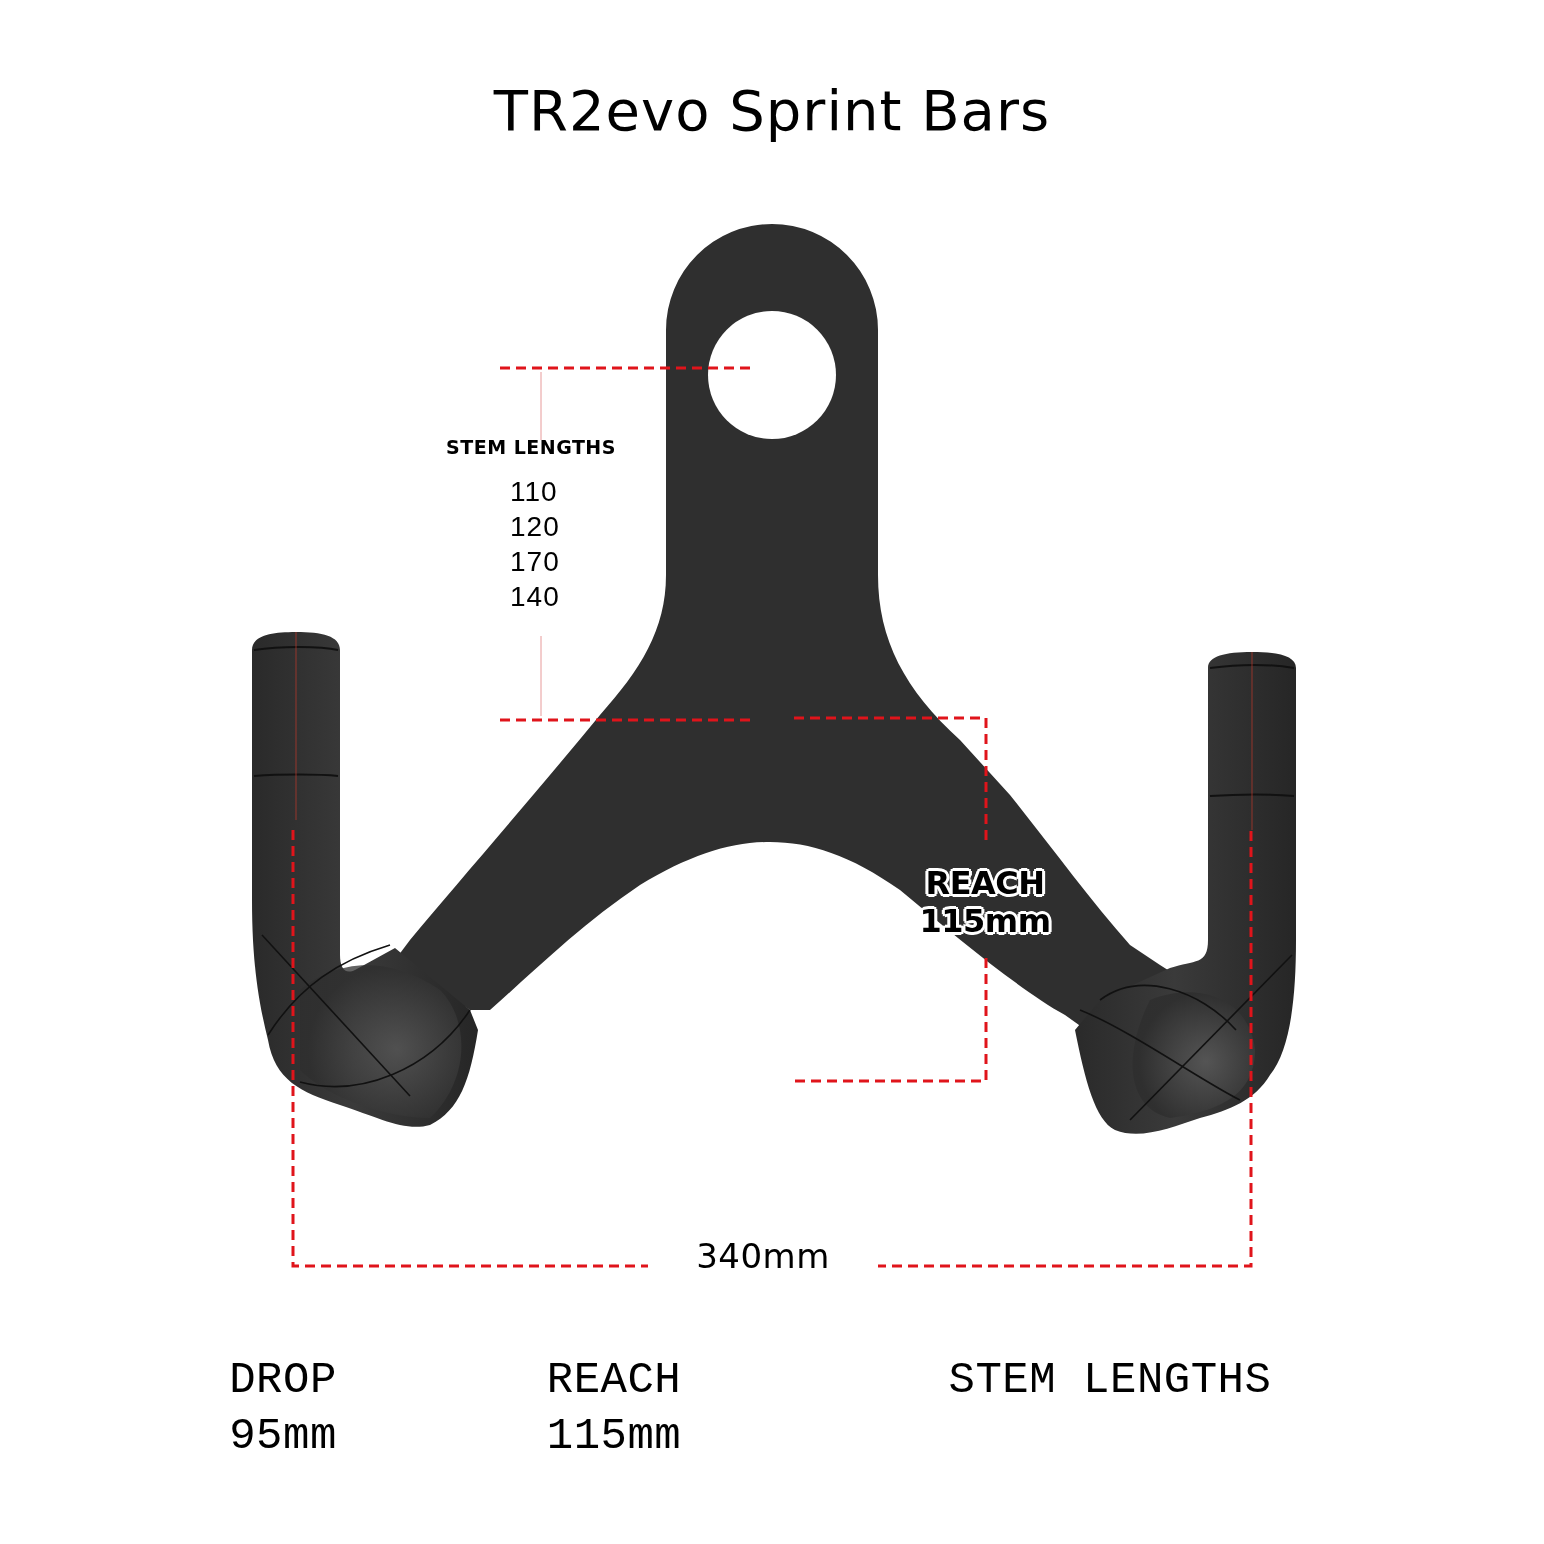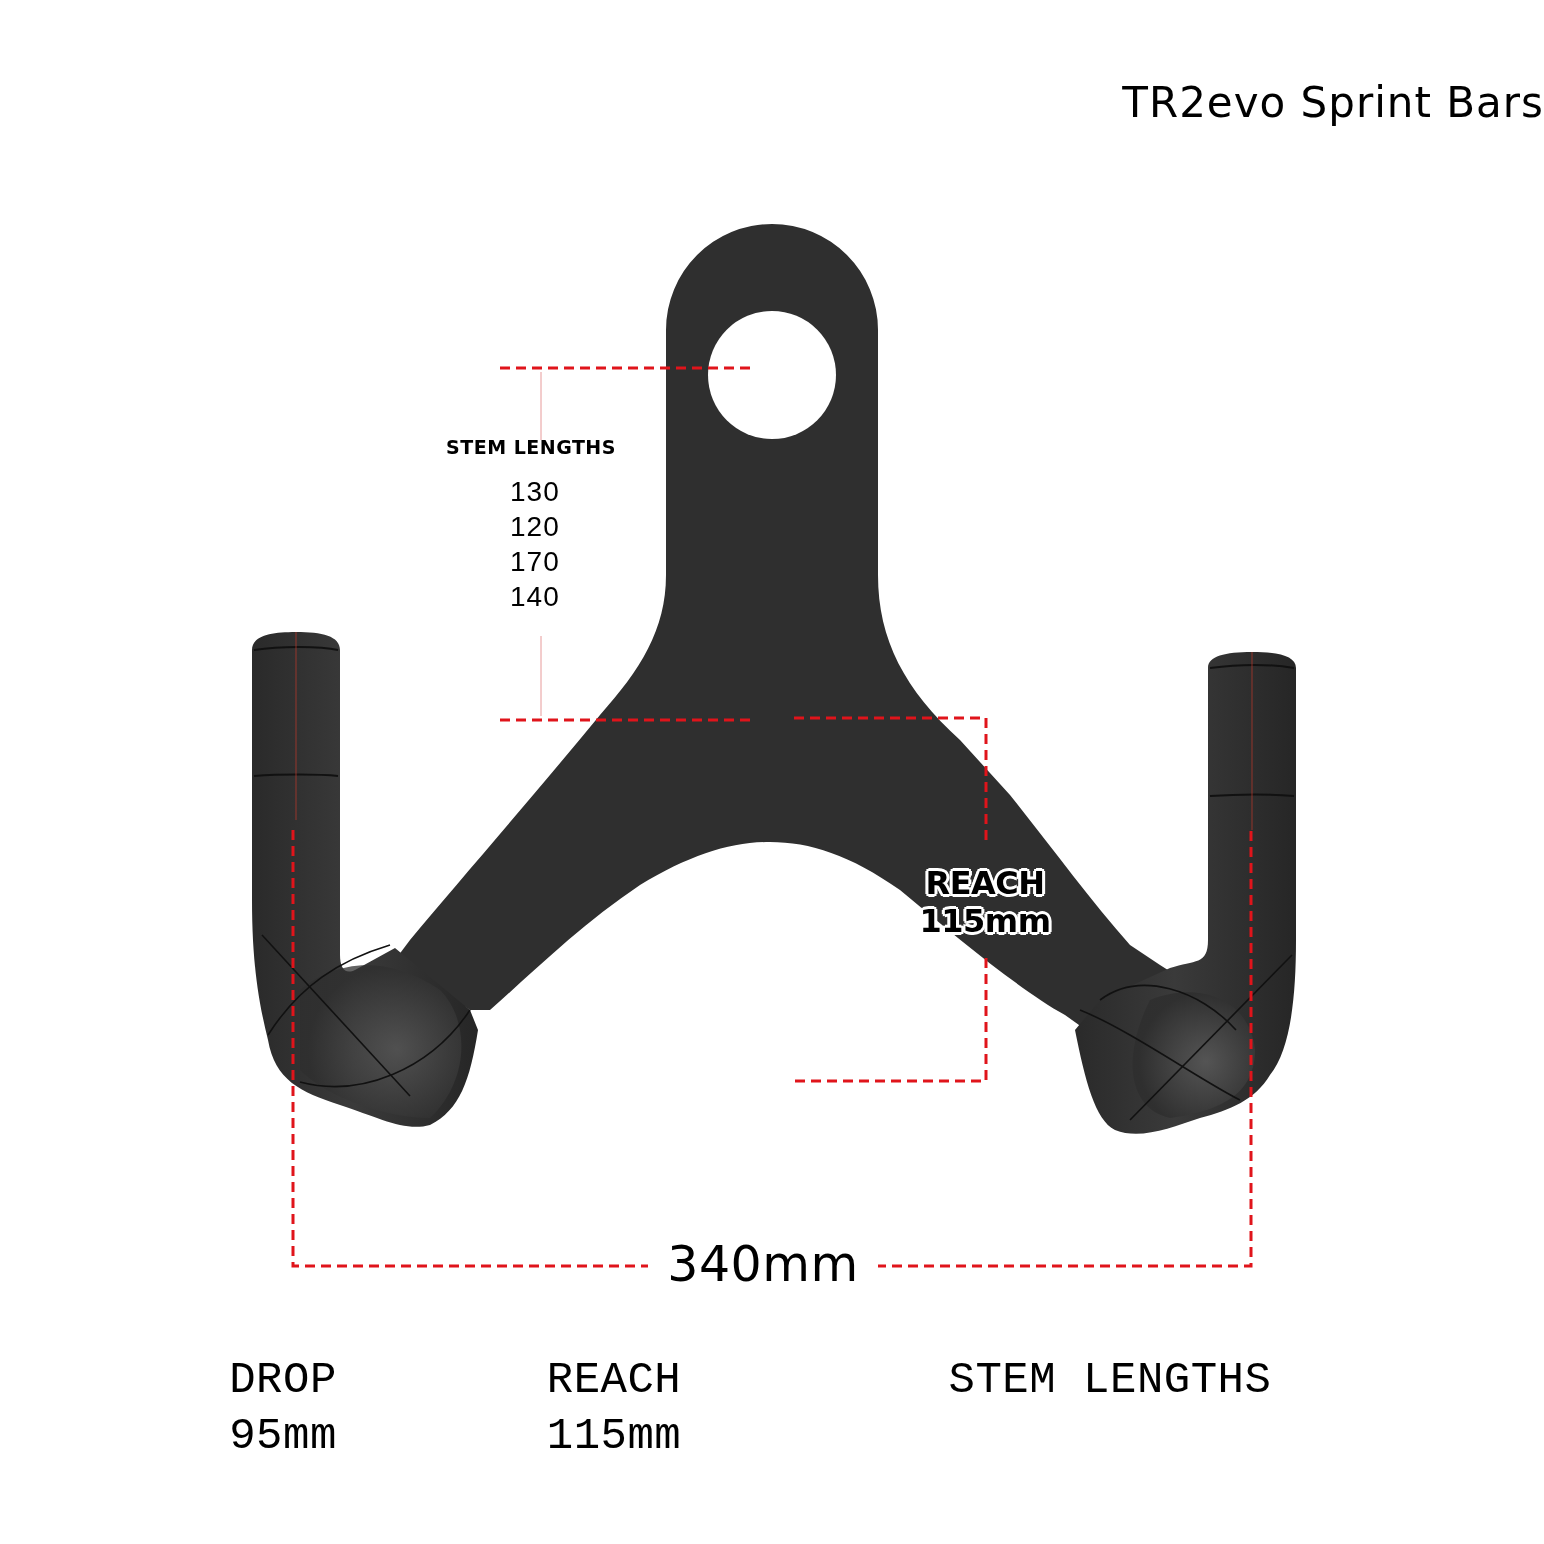--- a/index.html
+++ b/index.html
@@ -13,22 +13,22 @@
       position: relative;
       overflow: hidden;
       font-family: "Liberation Sans", "DejaVu Sans", sans-serif;
       color: #000000;
     }
     .title {
       position: absolute;
       left: 0;
       top: 78px;
       width: 1544px;
-      text-align: right;
-      font-size: 42px;
+      text-align: center;
+      font-size: 56px;
       font-weight: 500;
       letter-spacing: 1px;
       color: #000;
       font-family: "DejaVu Sans", "Liberation Sans", sans-serif;
     }
     svg.diagram {
       position: absolute;
       left: 0;
       top: 0;
       width: 1544px;
@@ -74,21 +74,21 @@
       text-shadow:
         -2px -2px 0 #fff, 2px -2px 0 #fff, -2px 2px 0 #fff, 2px 2px 0 #fff,
         0 -3px 0 #fff, 0 3px 0 #fff, -3px 0 0 #fff, 3px 0 0 #fff;
     }
     .width-label {
       position: absolute;
       left: 648px;
       top: 1236px;
       width: 230px;
       text-align: center;
-      font-size: 49px;
+      font-size: 34px;
       font-family: "DejaVu Sans", sans-serif;
       font-weight: 500;
       background: #ffffff;
       letter-spacing: 0.5px;
     }
     .specs {
       position: absolute;
       top: 1352px;
       left: 0;
       width: 1544px;
@@ -213,21 +213,21 @@
 
   <g>
     <polyline points="293,830 293,1266 648,1266" fill="none" stroke="#e0141b" stroke-width="3" stroke-dasharray="10 6"></polyline>
     <polyline points="876,1266 1251,1266 1251,830" fill="none" stroke="#e0141b" stroke-width="3" stroke-dasharray="10 6"></polyline>
   </g>
 </svg>
 
 <div class="stem-label-block">
   <div class="stem-label-heading">STEM LENGTHS</div>
   <div class="stem-label-values">
-    <div>130</div>
+    <div>110</div>
     <div>120</div>
     <div>170</div>
     <div>140</div>
   </div>
 </div>
 
 <div class="reach-overlay">
   <div>REACH</div>
   <div>115mm</div>
 </div>

